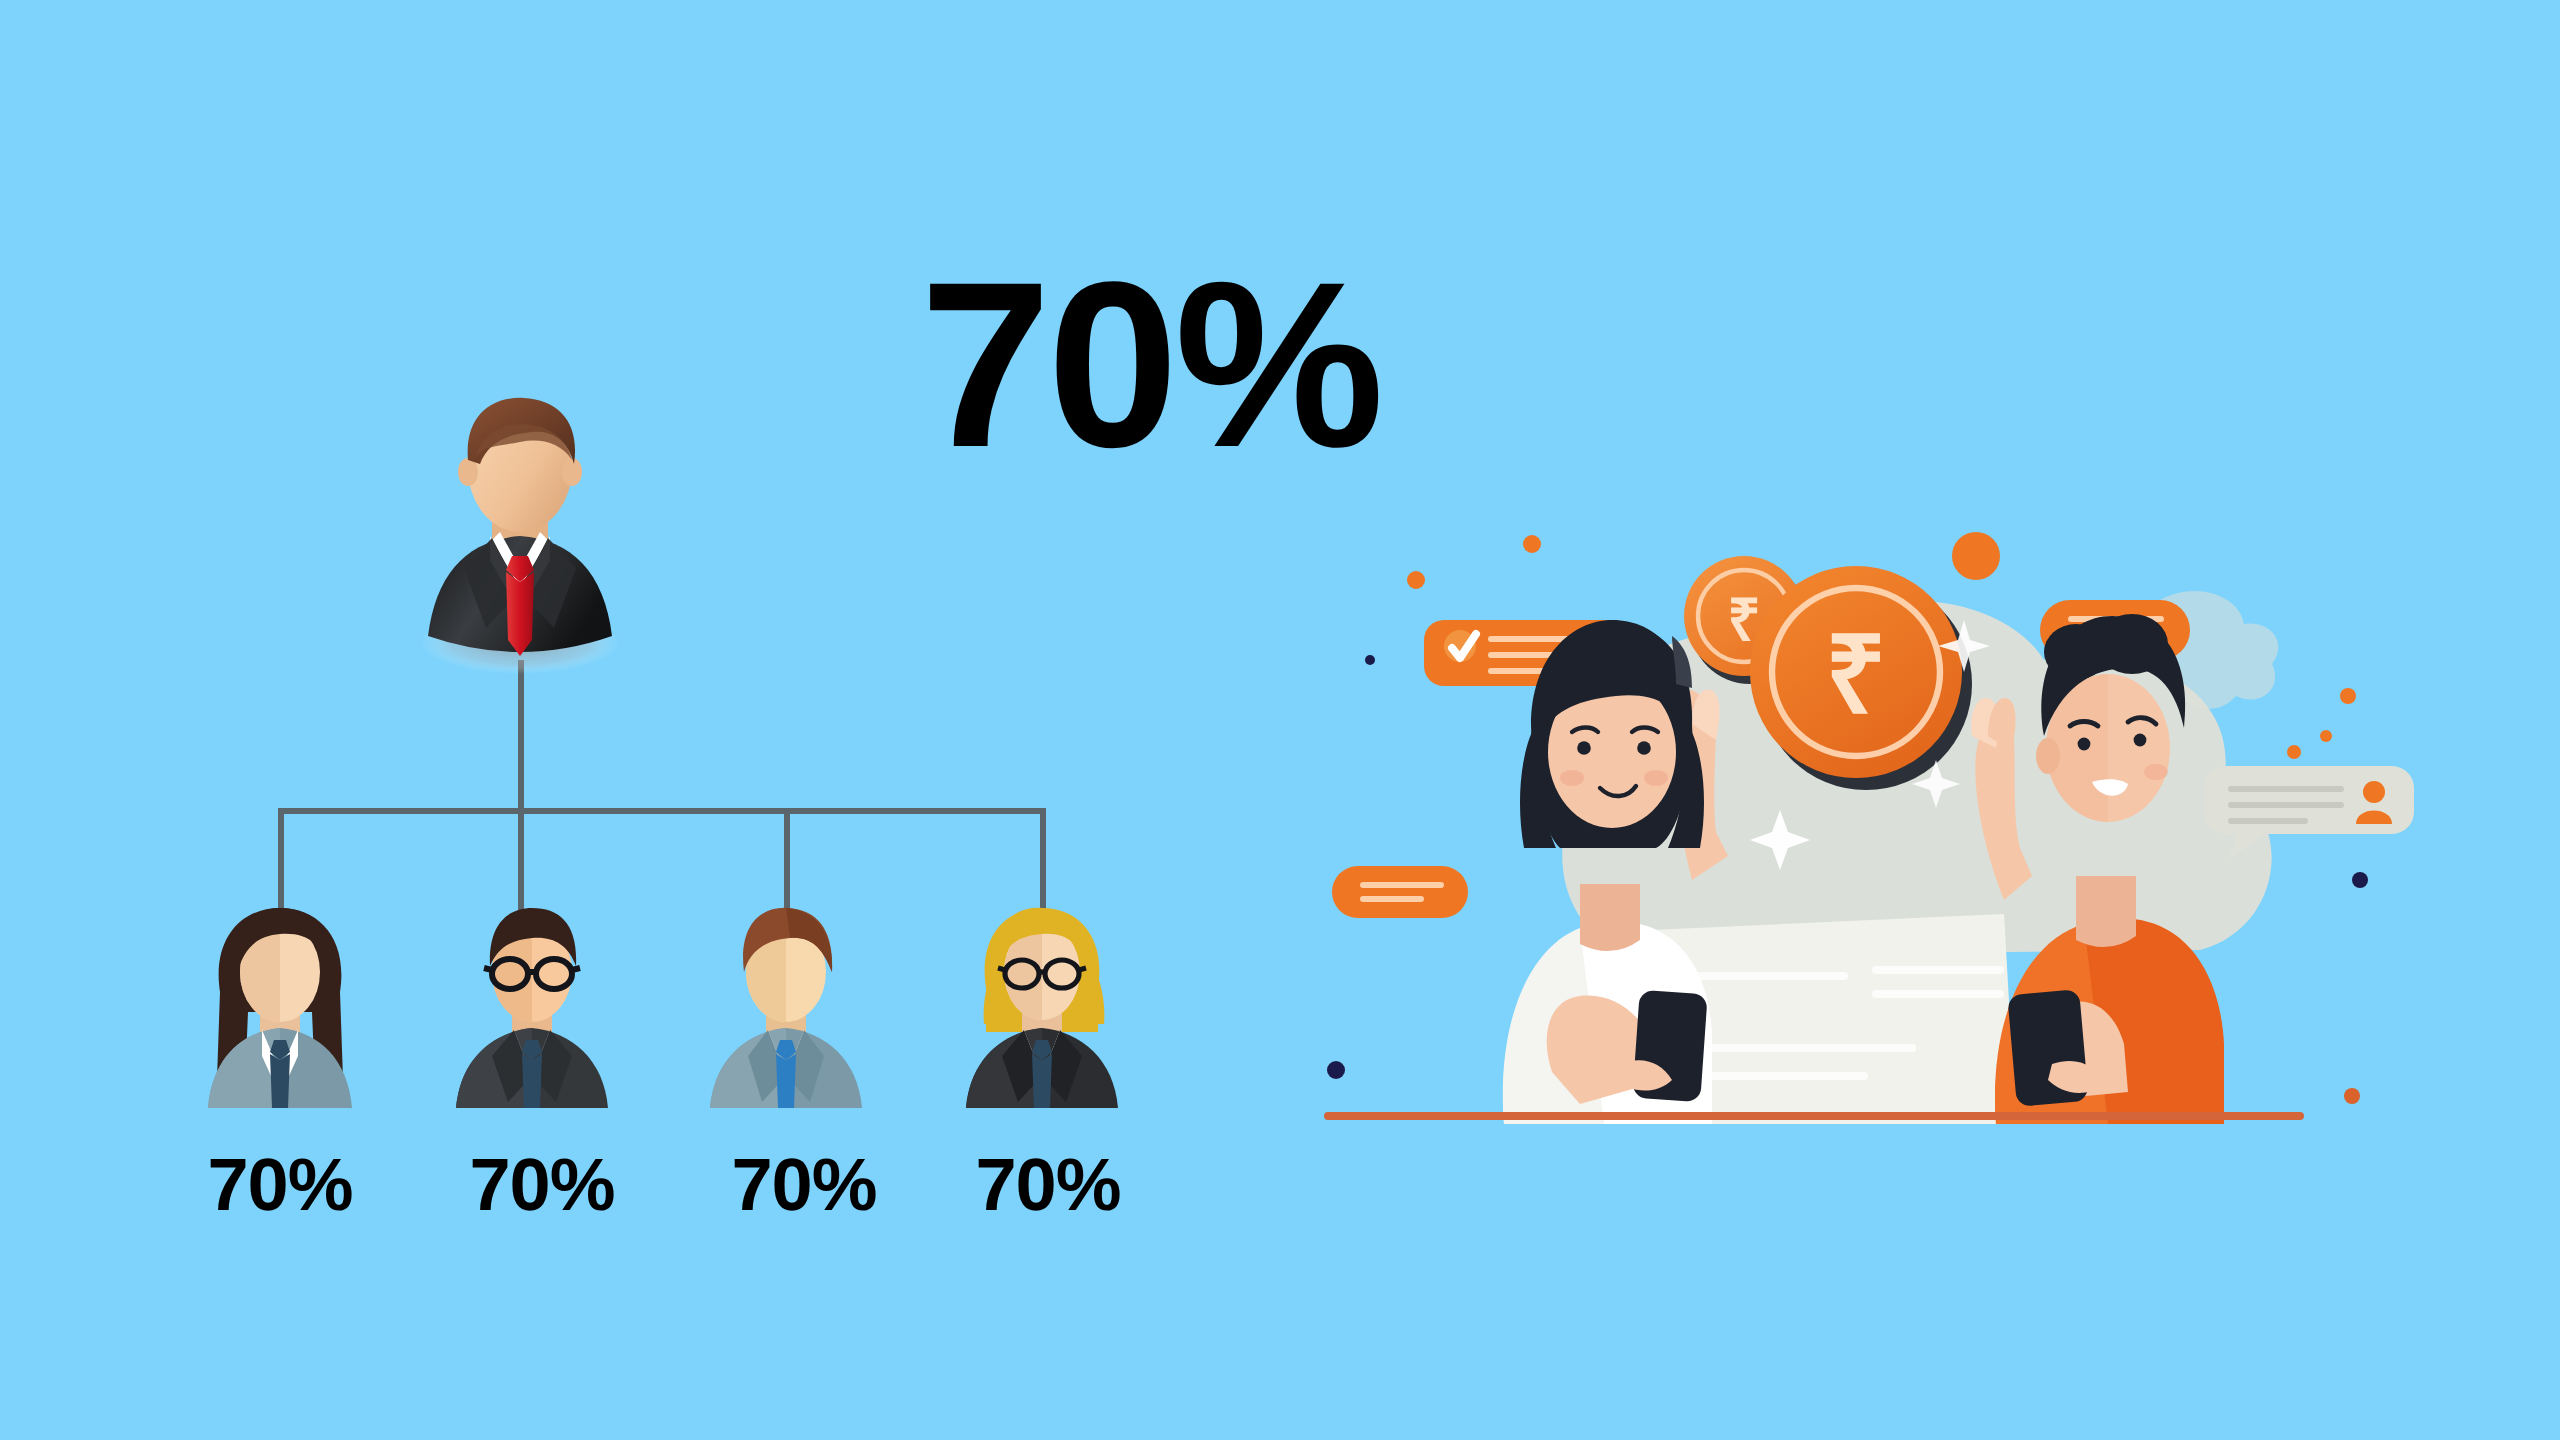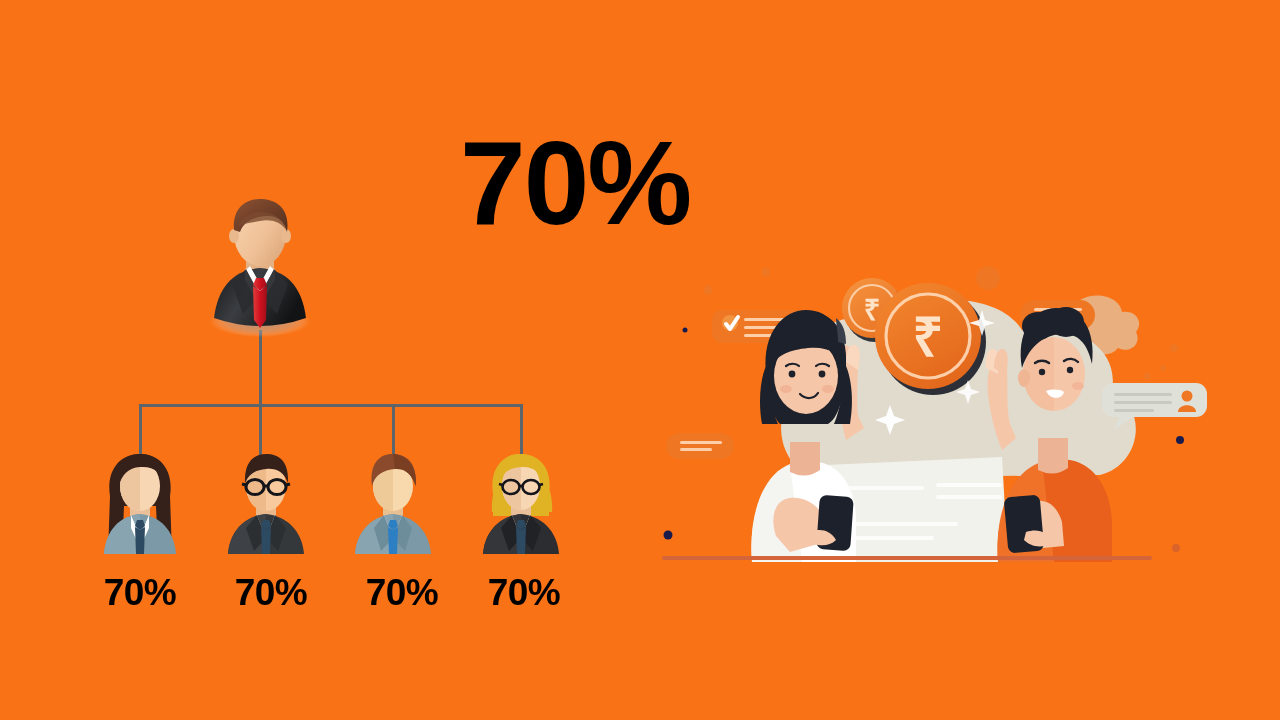--- a/index.html
+++ b/index.html
@@ -12,21 +12,21 @@
     font-family: "Liberation Sans", sans-serif;
     width: 1280px;
     height: 720px;
     overflow: hidden;
     position: relative;
   }
   #stage {
     position: relative;
     width: 1280px;
     height: 720px;
-    background: #f97316;
+    background: #7dd3fc;
     overflow: hidden;
   }
 
   
   #headline {
     position: absolute;
     left: 460px;
     top: 124px;
     width: 280px;
     text-align: left;

